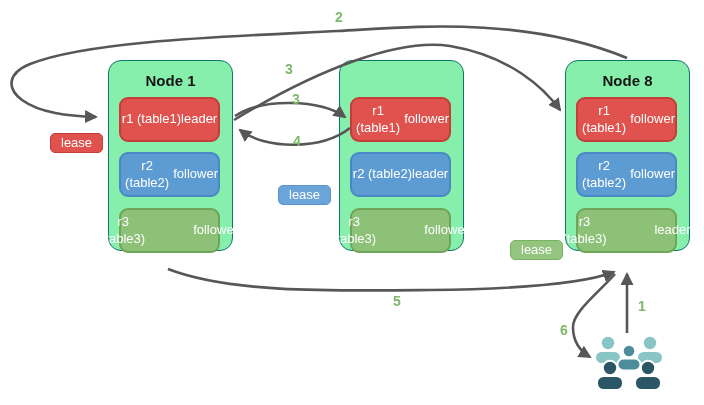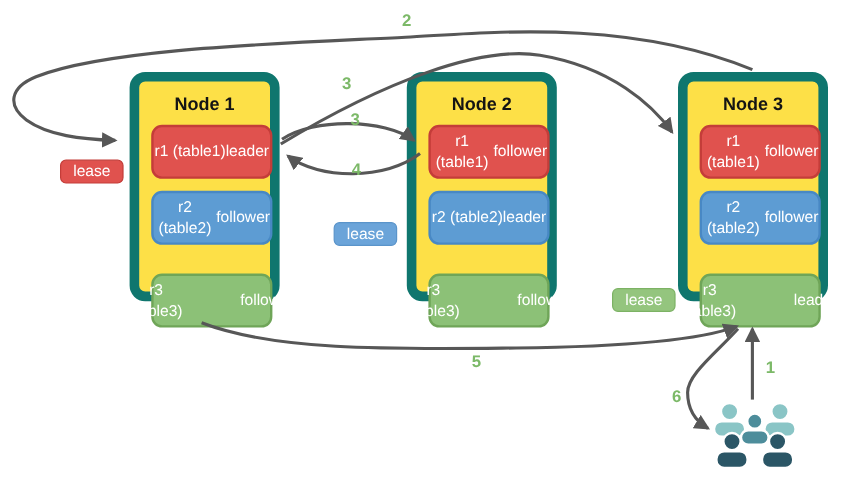--- a/index.html
+++ b/index.html
@@ -2,35 +2,35 @@
 <html><head>
 <meta charset="utf-8">
 <style>
   html,body { margin:0; padding:0; background:#ffffff; }
   #canvas {
     position:relative; width:704px; height:405px; overflow:hidden;
     font-family:"Liberation Sans", sans-serif; background:#ffffff;
   }
   .node {
     position:absolute; width:125px; height:191px; box-sizing:border-box;
-    background:#fde047; border:8px solid #0f766e; border-radius:13px;
+    background:#86efac; border:1px solid #0f766e; border-radius:13px;
   }
   .node-title {
     text-align:center; margin-top:11px; font-weight:bold; font-size:15px; color:#141414;
   }
   .replica {
     position:absolute; left:10px; width:101px; height:45px; box-sizing:border-box;
     border-radius:9px; border:2px solid; color:#ffffff; font-size:13px; line-height:1.28;
     display:flex; flex-direction:row; align-items:center; justify-content:center;
     text-align:center;
   }
   .replica.red   { background:#e0524e; border-color:#c43d39; }
   .replica.blue  { background:#5d9cd3; border-color:#4888c4;align-items:center; }
   .replica.green { background:#8cc177; border-color:#6fa558; }
-  .pos-r1 { top:36px; } .pos-r2 { top:91px; } .pos-r3 { top:160px;gap:48px; }
+  .pos-r1 { top:36px; } .pos-r2 { top:91px; } .pos-r3 { top:147px;gap:48px; }
 
   .lease {
     position:absolute; box-sizing:border-box; padding:1px 10px 2px 10px;
     border-radius:5px; border:1.5px solid; font-size:13px; color:#ffffff;margin-top:22px;
   }
   .lease.red   { background:#e0524e; border-color:#c43d39; left:50px;  top:111px; }
   .lease.blue  { background:#6ba4d9; border-color:#5a94ca; left:278px; top:163px; }
   .lease.green { background:#94c57e; border-color:#7cb264; left:510px; top:218px; }
 
   .step {
@@ -59,37 +59,36 @@
       <div>r2 (table2)</div>
       <div>follower</div>
     </div>
     <div class="replica green pos-r3">
       <div>r3 (table3)</div>
       <div>follower</div>
     </div>
   </div>
 
   <div class="node" style="left:339px; top:60px;">
-    <div class="node-title">Node 2</div>
     <div class="replica red pos-r1">
       <div>r1 (table1)</div>
       <div>follower</div>
     </div>
     <div class="replica blue pos-r2">
       <div>r2 (table2)</div>
       <div>leader</div>
     </div>
     <div class="replica green pos-r3">
       <div>r3 (table3)</div>
       <div>follower</div>
     </div>
   </div>
 
   <div class="node" style="left:565px; top:60px;">
-    <div class="node-title">Node 3</div>
+    <div class="node-title">Node 8</div>
     <div class="replica red pos-r1">
       <div>r1 (table1)</div>
       <div>follower</div>
     </div>
     <div class="replica blue pos-r2">
       <div>r2 (table2)</div>
       <div>follower</div>
     </div>
     <div class="replica green pos-r3">
       <div>r3 (table3)</div>

